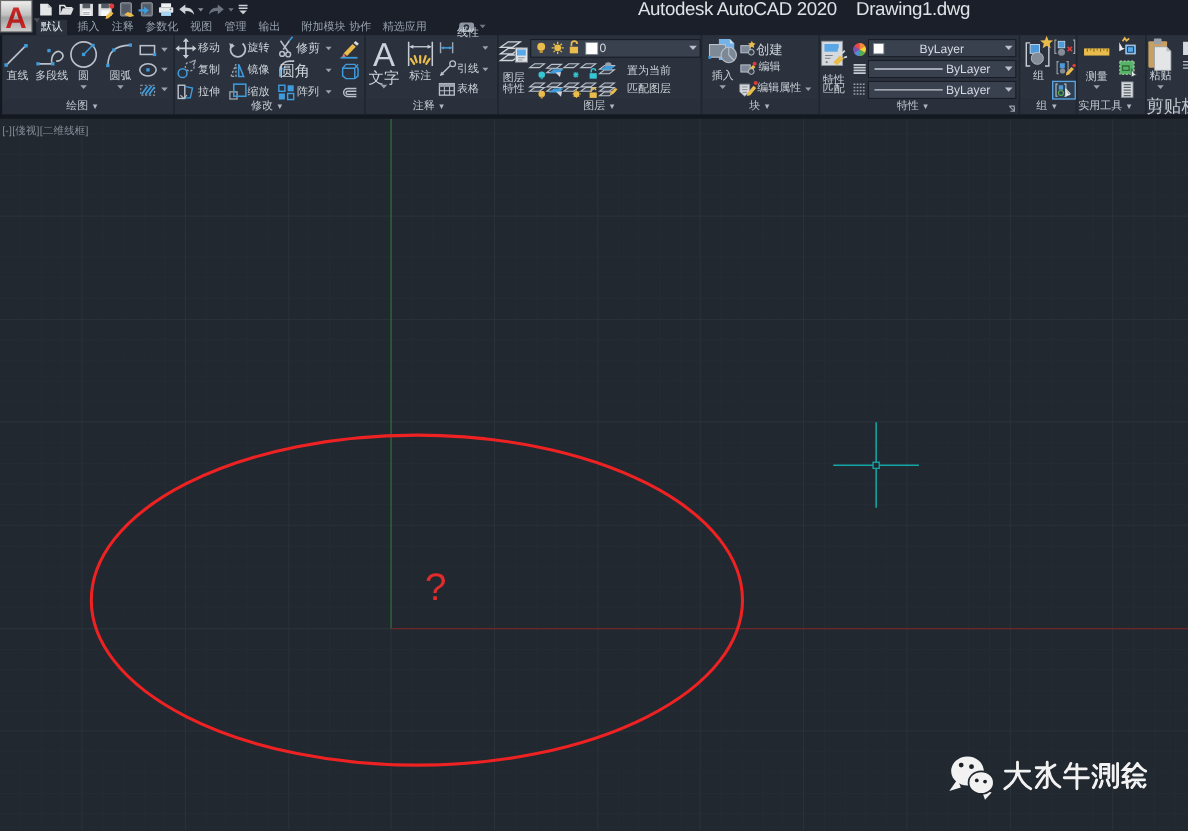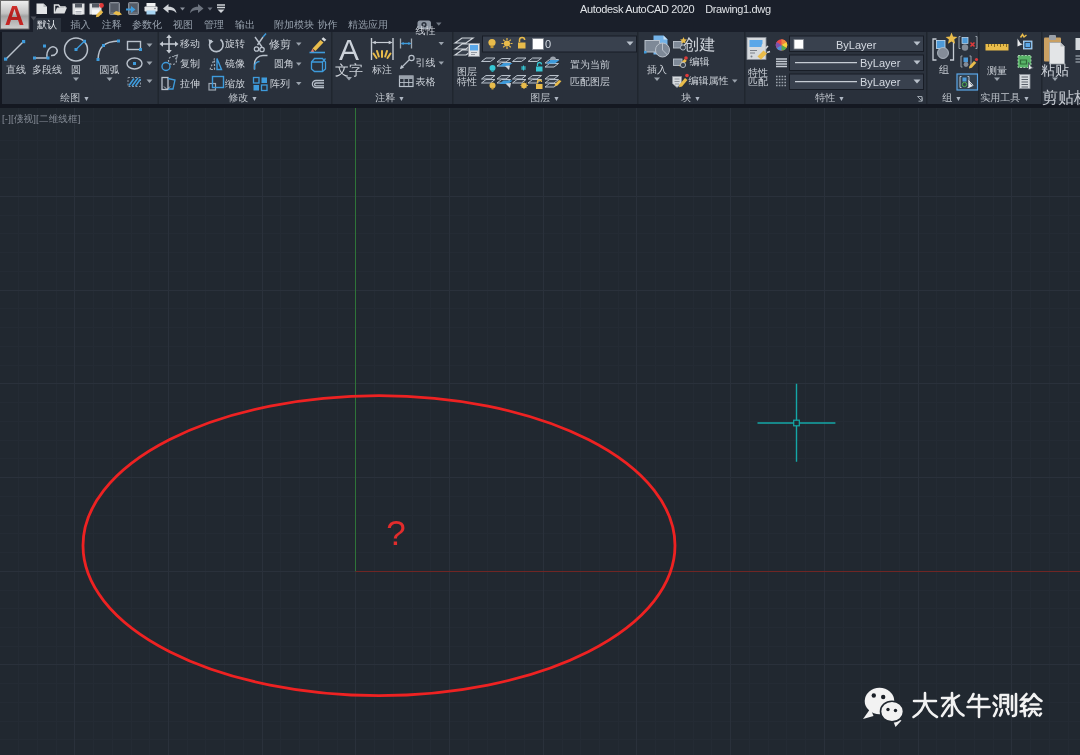--- a/index.html
+++ b/index.html
@@ -13,62 +13,62 @@
 <div id="app">
 
 <div class="abs" style="left:0;top:0;width:1080px;height:32px;background:#1a1f2a"></div>
 <div class="abs" style="left:0;top:31.5px;width:1080px;height:72.5px;background:#2b323d"></div>
 <div class="abs" style="left:0;top:90px;width:1080px;height:14px;background:#29303b"></div>
 <div class="abs" style="left:0;top:104px;width:1080px;height:4px;background:#141821"></div>
 <div class="abs" style="left:0;top:31.5px;width:1.5px;height:76px;background:#141821"></div>
 
 <div class="abs" style="left:33px;top:17.5px;width:28px;height:14.5px;background:#2b323d"></div>
 
-<div class="abs" style="left:580px;top:3px;color:#dfe2e6;font-size:11px;line-height:12px;letter-spacing:-0.35px">Autodesk AutoCAD 2020&nbsp;&nbsp;&nbsp;&nbsp;Drawing1.dwg</div>
+<div class="abs" style="left:580px;top:3px;color:#dfe2e6;font-size:17px;line-height:12px;letter-spacing:-0.35px">Autodesk AutoCAD 2020&nbsp;&nbsp;&nbsp;&nbsp;Drawing1.dwg</div>
 <div class="tab" style="left:47px;color:#e8ecf1">默认</div>
 <div class="tab" style="left:80.5px;color:#97a1ad">插入</div>
 <div class="tab" style="left:111.7px;color:#97a1ad">注释</div>
 <div class="tab" style="left:147px;color:#97a1ad">参数化</div>
 <div class="tab" style="left:182.9px;color:#97a1ad">视图</div>
 <div class="tab" style="left:214px;color:#97a1ad">管理</div>
 <div class="tab" style="left:245.1px;color:#97a1ad">输出</div>
 <div class="tab" style="left:294px;color:#97a1ad">附加模块</div>
 <div class="tab" style="left:327.5px;color:#97a1ad">协作</div>
 <div class="tab" style="left:368px;color:#97a1ad">精选应用</div>
 <div class="lbl" style="left:16px;top:69.5px;font-size:10px">直线</div>
 <div class="lbl" style="left:47px;top:69.5px;font-size:10px">多段线</div>
 <div class="lbl" style="left:76px;top:69.5px;font-size:10px">圆</div>
 <div class="lbl" style="left:109.5px;top:69.5px;font-size:10px">圆弧</div>
 <div class="lbl" style="left:190px;top:44px;font-size:10px">移动</div>
 <div class="lbl" style="left:235px;top:44px;font-size:10px">旋转</div>
 <div class="lbl" style="left:280px;top:44px;font-size:11px">修剪</div>
 <div class="lbl" style="left:190px;top:64px;font-size:10px">复制</div>
 <div class="lbl" style="left:235px;top:64px;font-size:10px">镜像</div>
-<div class="lbl" style="left:284px;top:64px;font-size:10px">圆角</div>
+<div class="lbl" style="left:268px;top:64px;font-size:14px">圆角</div>
 <div class="lbl" style="left:190px;top:83.5px;font-size:10px">拉伸</div>
 <div class="lbl" style="left:235px;top:83.5px;font-size:10px">缩放</div>
 <div class="lbl" style="left:280px;top:83.5px;font-size:10px">阵列</div>
 <div class="lbl" style="left:349px;top:69.5px;font-size:14px">文字</div>
 <div class="lbl" style="left:382px;top:69.5px;font-size:10px">标注</div>
 <div class="lbl" style="left:425.5px;top:31px;font-size:10px">线性</div>
 <div class="lbl" style="left:425.5px;top:63px;font-size:10px">引线</div>
 <div class="lbl" style="left:425.5px;top:81.5px;font-size:10px">表格</div>
 <div class="lbl" style="left:467px;top:72px;font-size:10px">图层</div>
 <div class="lbl" style="left:467px;top:81.5px;font-size:10px">特性</div>
 <div class="lbl" style="left:590px;top:64.5px;font-size:10px">置为当前</div>
 <div class="lbl" style="left:590px;top:82px;font-size:10px">匹配图层</div>
 <div class="lbl" style="left:657px;top:69.5px;font-size:10px">插入</div>
-<div class="lbl" style="left:699.5px;top:44.8px;font-size:16px">创建</div>
+<div class="lbl" style="left:699.5px;top:44.8px;font-size:12px">创建</div>
 <div class="lbl" style="left:699.5px;top:62px;font-size:10px">编辑</div>
 <div class="lbl" style="left:708.5px;top:81px;font-size:10px">编辑属性</div>
 <div class="lbl" style="left:758px;top:72.5px;font-size:10px">特性</div>
 <div class="lbl" style="left:758px;top:82px;font-size:10px">匹配</div>
 <div class="lbl" style="left:944px;top:69.5px;font-size:10px">组</div>
 <div class="lbl" style="left:997px;top:70.5px;font-size:10px">测量</div>
-<div class="lbl" style="left:1055px;top:69.5px;font-size:14px">粘贴</div>
+<div class="lbl" style="left:1055px;top:69.5px;font-size:10px">粘贴</div>
 <div class="lbl" style="left:75px;top:97.5px;font-size:10px;color:#c3c8cf">绘图 <span style="font-size:7px;color:#aeb6c2">▼</span></div>
 <div class="lbl" style="left:243px;top:97.5px;font-size:10px;color:#c3c8cf">修改 <span style="font-size:7px;color:#aeb6c2">▼</span></div>
 <div class="lbl" style="left:390px;top:97.5px;font-size:10px;color:#c3c8cf">注释 <span style="font-size:7px;color:#aeb6c2">▼</span></div>
 <div class="lbl" style="left:545px;top:97.5px;font-size:10px;color:#c3c8cf">图层 <span style="font-size:7px;color:#aeb6c2">▼</span></div>
 <div class="lbl" style="left:691px;top:97.5px;font-size:10px;color:#c3c8cf">块 <span style="font-size:7px;color:#aeb6c2">▼</span></div>
 <div class="lbl" style="left:830px;top:97.5px;font-size:10px;color:#c3c8cf">特性 <span style="font-size:7px;color:#aeb6c2">▼</span></div>
 <div class="lbl" style="left:952px;top:97.5px;font-size:10px;color:#c3c8cf">组 <span style="font-size:7px;color:#aeb6c2">▼</span></div>
 <div class="lbl" style="left:1005px;top:97.5px;font-size:10px;color:#c3c8cf">实用工具 <span style="font-size:7px;color:#aeb6c2">▼</span></div>
 <div class="lbl" style="left:1066px;top:97.5px;font-size:16px;color:#c3c8cf">剪贴板</div>
 <div class="dd" style="left:545px;top:38px;color:#d5dae2;font-size:11px">0</div>

